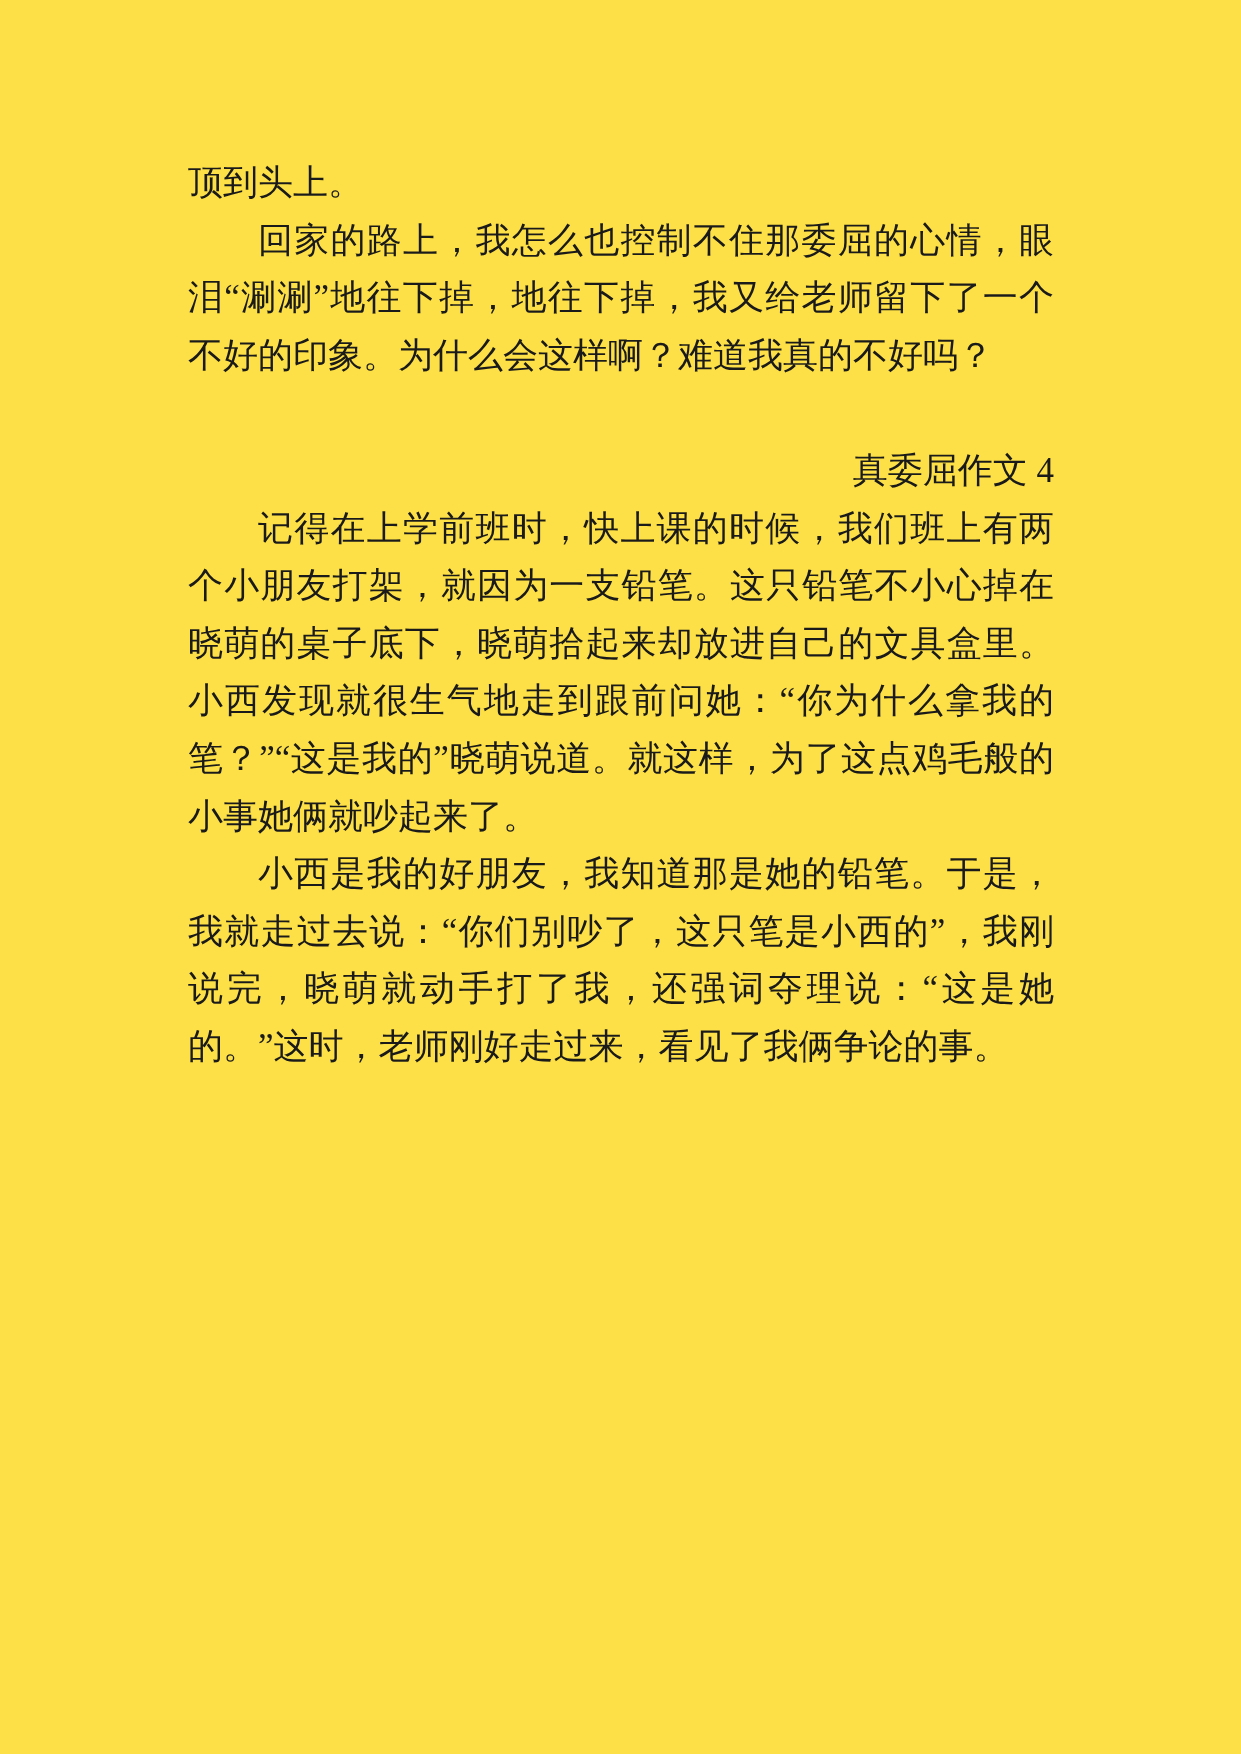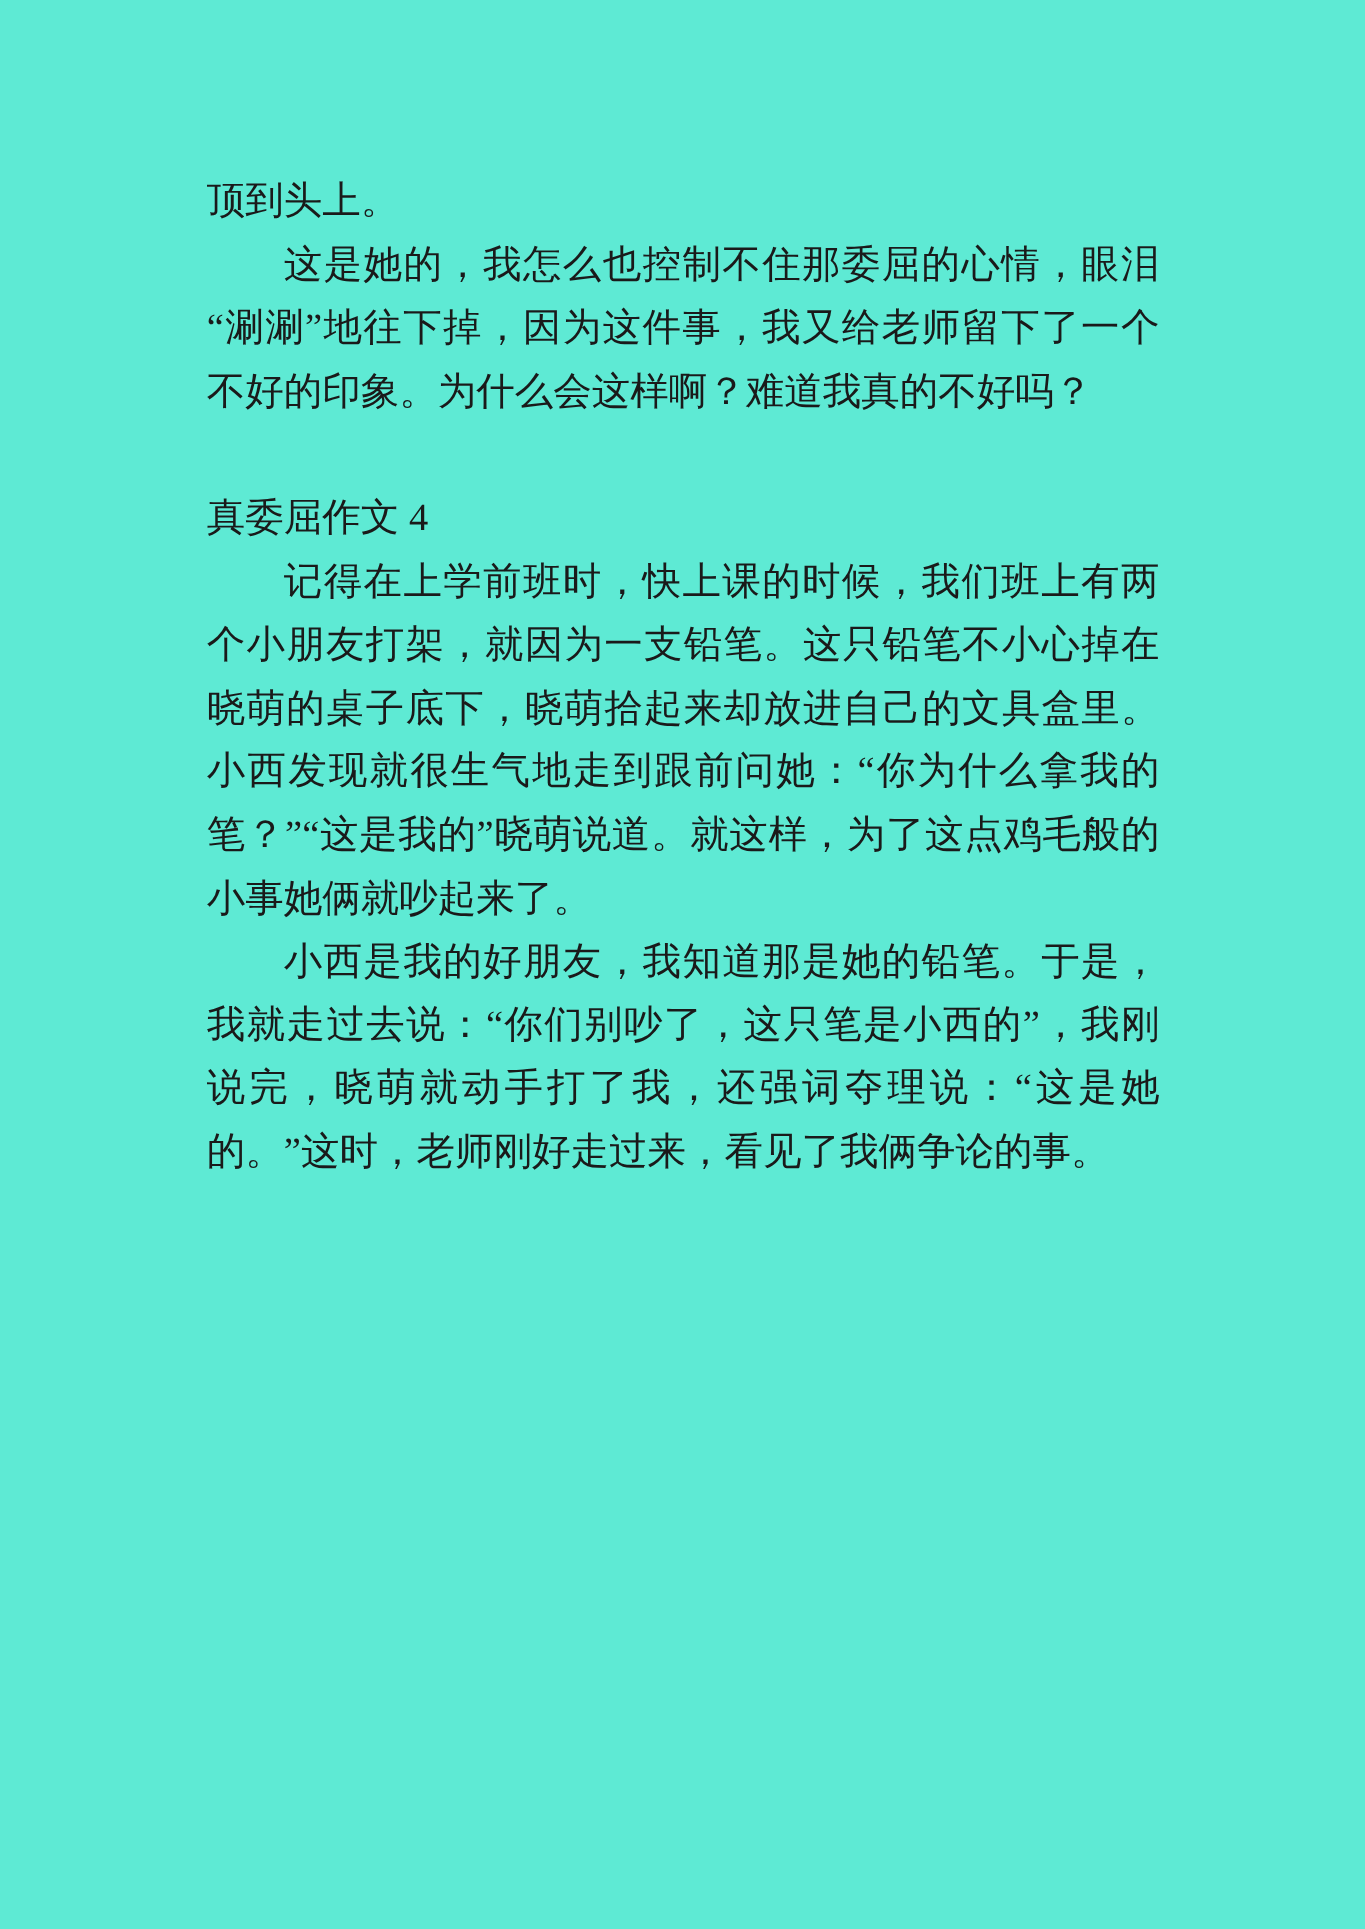--- a/index.html
+++ b/index.html
@@ -5,21 +5,21 @@
 <style>
   html, body {
     margin: 0;
     padding: 0;
     background: #ffffff;
   }
   .page {
     position: relative;
     width: 1241px;
     height: 1754px;
-    background: #5eead4;
+    background: #fde047;
     overflow: hidden;
     font-family: "Liberation Serif", "DejaVu Serif", serif;
   }
   .content {
     position: absolute;
     left: 188px;
     top: 154px;
     width: 866px;
     color: #1a1a1a;
     font-size: 35px;
@@ -30,27 +30,27 @@
   }
   .content p {
     margin: 0;
     padding: 0;
   }
   .content p.indented {
     text-indent: 2em;
   }
   .content p.heading {
     margin-top: 57.6px; 
-    text-align: left;
+    text-align: right;
   }
 </style>
 </head>
 <body>
 
 <div class="page">
   <div class="content" style="color: rgb(26, 26, 26);">
       <p class="para">顶到头上。</p>
-      <p class="para indented">这是她的，我怎么也控制不住那委屈的心情，眼泪“涮涮”地往下掉，因为这件事，我又给老师留下了一个不好的印象。为什么会这样啊？难道我真的不好吗？</p>
+      <p class="para indented">回家的路上，我怎么也控制不住那委屈的心情，眼泪“涮涮”地往下掉，地往下掉，我又给老师留下了一个不好的印象。为什么会这样啊？难道我真的不好吗？</p>
       <p class="heading">真委屈作文 4</p>
       <p class="para indented">记得在上学前班时，快上课的时候，我们班上有两个小朋友打架，就因为一支铅笔。这只铅笔不小心掉在晓萌的桌子底下，晓萌拾起来却放进自己的文具盒里。小西发现就很生气地走到跟前问她：“你为什么拿我的笔？”“这是我的”晓萌说道。就这样，为了这点鸡毛般的小事她俩就吵起来了。</p>
       <p class="para indented">小西是我的好朋友，我知道那是她的铅笔。于是，我就走过去说：“你们别吵了，这只笔是小西的”，我刚说完，晓萌就动手打了我，还强词夺理说：“这是她的。”这时，老师刚好走过来，看见了我俩争论的事。</p>
     </div>
 </div>
 
 </body></html>

